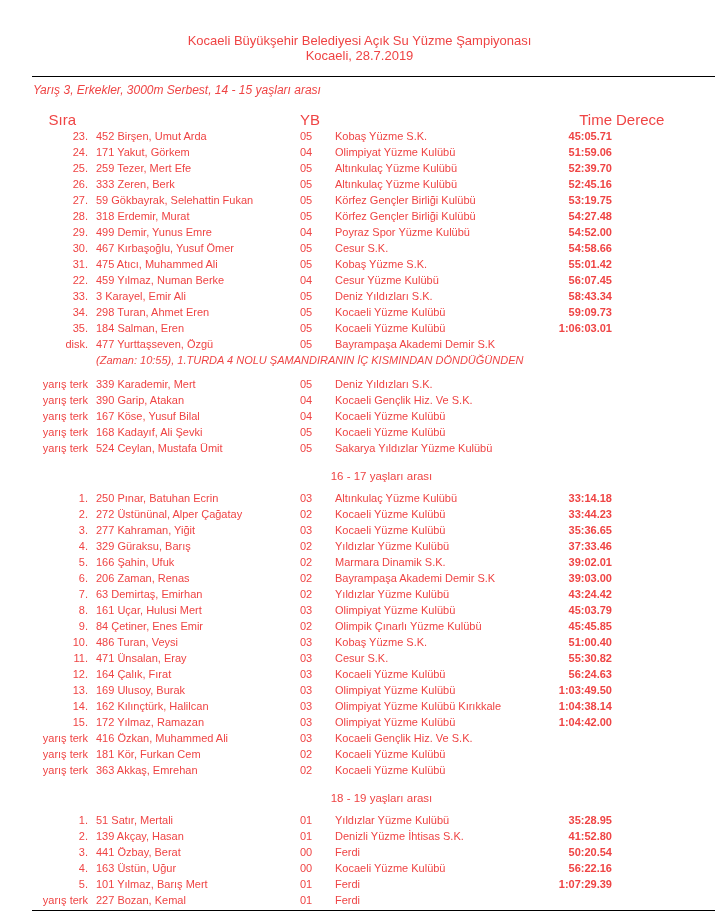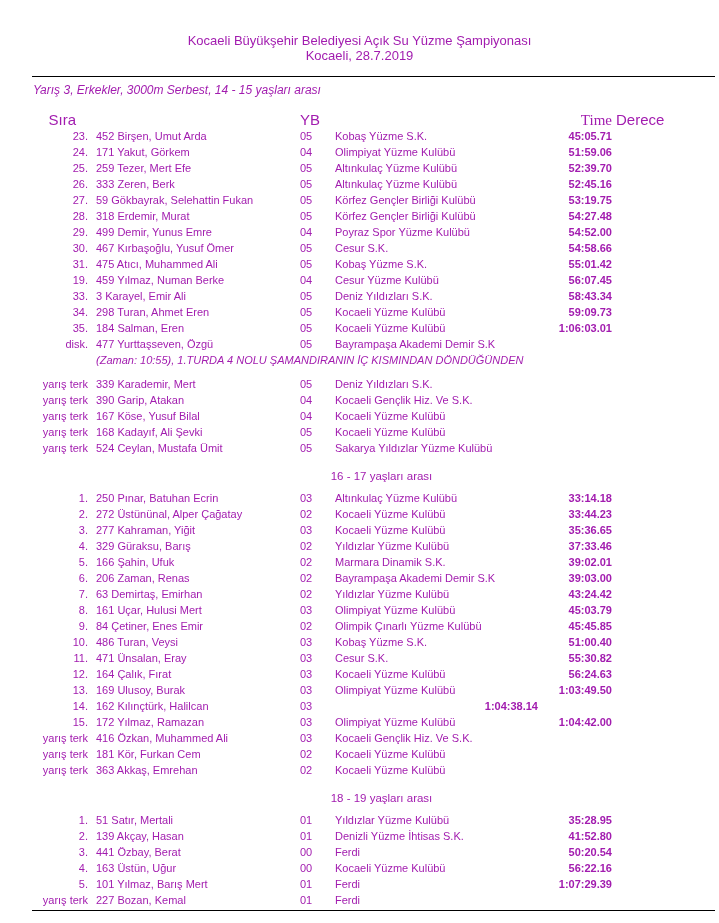--- a/index.html
+++ b/index.html
@@ -1,19 +1,19 @@
 <!DOCTYPE html>
 <html><head>
 <meta charset="utf-8">
 <style>
   html,body { margin:0; padding:0; background:#fff; }
   .page {
     position:relative;
     width:719px; height:923px;
-    background:#fff; color:#a21caf;
+    background:#fff; color:#ef4444;
     font-family:"Liberation Sans", sans-serif;
     overflow:hidden;
   }
   .doc-title { text-align:center; font-size:13px; line-height:15px; padding-top:33px; }
   .rule-top { border:none; border-top:1.7px solid #000; margin:13px 4px 0 32px; }
   .race-title { font-size:12px; line-height:15px; margin:6px 0 0 33px;font-style:italic; }
 
   .grid {
     display:grid;
     grid-template-columns:58px 212px 35px 203px 74px 40px;
@@ -23,21 +23,21 @@
   .col-headers .c-rank { padding-right:12px; }
   .row { font-size:11px; line-height:16px; }
   .gap-before { margin-top:8px; }
 
   .c-rank   { text-align:right; white-space:nowrap; }
   .c-name   { padding-left:8px; white-space:nowrap; }
   .c-yb     { white-space:nowrap; }
   .c-club   { white-space:nowrap; }
   .c-time   { text-align:right; font-weight:bold; white-space:nowrap; }
   .c-derece { padding-left:4px; white-space:nowrap; }
-  .col-headers .c-time { font-weight:normal;font-family:Liberation Serif, serif; }
+  .col-headers .c-time { font-weight:normal; }
   .c-note   { grid-column:2 / -1; padding-left:8px; font-style:italic; white-space:nowrap; }
 
   .section-heading { font-size:11.5px; line-height:16px; margin:12px 0 6px 44px;text-align:center; }
   .rule-bottom { position:absolute; left:32px; right:4px; top:910px; border-top:1.3px solid #000; }
 </style>
 </head>
 <body>
 
 <div class="page">
 
@@ -126,21 +126,21 @@
       </div>
       <div class="row grid">
         <div class="c-rank">31.</div>
         <div class="c-name">475 Atıcı, Muhammed Ali</div>
         <div class="c-yb">05</div>
         <div class="c-club">Kobaş Yüzme S.K.</div>
         <div class="c-time">55:01.42</div>
         <div class="c-derece"></div>
       </div>
       <div class="row grid">
-        <div class="c-rank">19.</div>
+        <div class="c-rank">22.</div>
         <div class="c-name">459 Yılmaz, Numan Berke</div>
         <div class="c-yb">04</div>
         <div class="c-club">Cesur Yüzme Kulübü</div>
         <div class="c-time">56:07.45</div>
         <div class="c-derece"></div>
       </div>
       <div class="row grid">
         <div class="c-rank">33.</div>
         <div class="c-name">3 Karayel, Emir Ali</div>
         <div class="c-yb">05</div>
@@ -318,20 +318,21 @@
         <div class="c-name">169 Ulusoy, Burak</div>
         <div class="c-yb">03</div>
         <div class="c-club">Olimpiyat Yüzme Kulübü</div>
         <div class="c-time">1:03:49.50</div>
         <div class="c-derece"></div>
       </div>
       <div class="row grid">
         <div class="c-rank">14.</div>
         <div class="c-name">162 Kılınçtürk, Halilcan</div>
         <div class="c-yb">03</div>
+        <div class="c-club">Olimpiyat Yüzme Kulübü Kırıkkale</div>
         <div class="c-time">1:04:38.14</div>
         <div class="c-derece"></div>
       </div>
       <div class="row grid">
         <div class="c-rank">15.</div>
         <div class="c-name">172 Yılmaz, Ramazan</div>
         <div class="c-yb">03</div>
         <div class="c-club">Olimpiyat Yüzme Kulübü</div>
         <div class="c-time">1:04:42.00</div>
         <div class="c-derece"></div>

